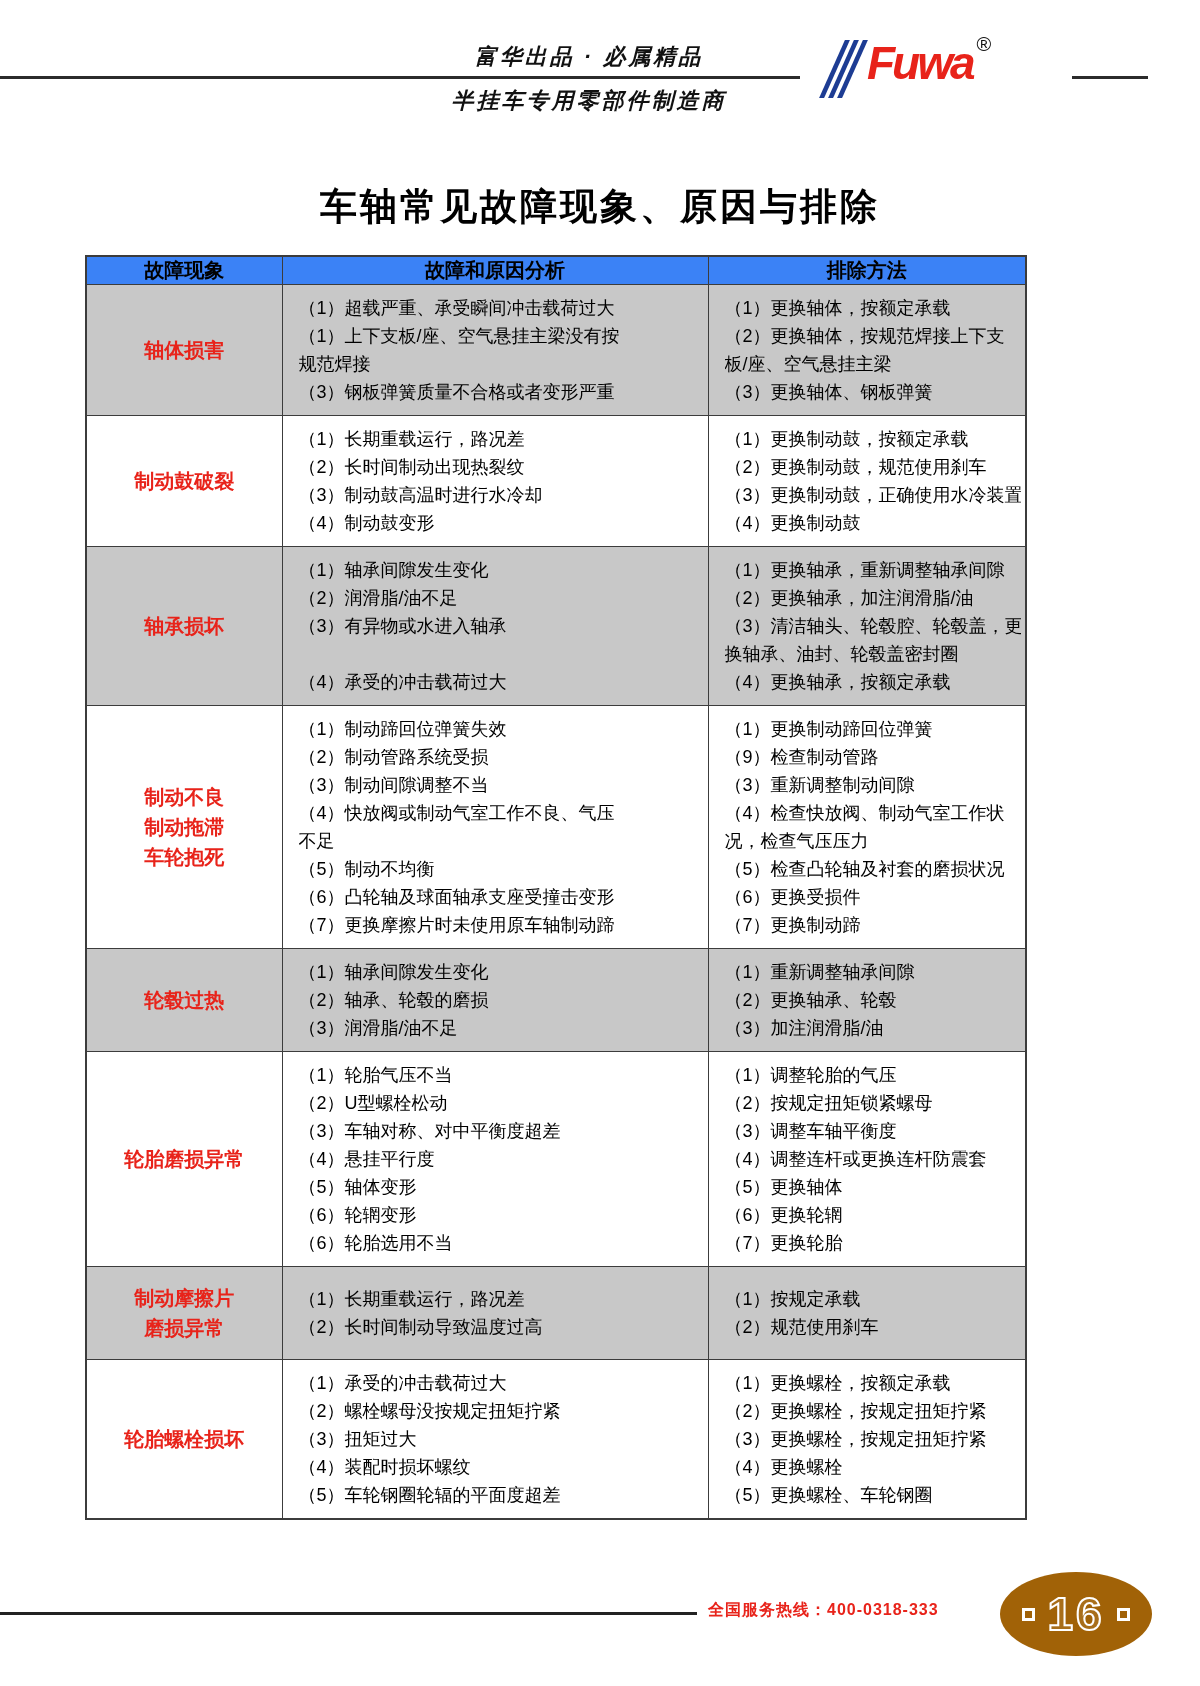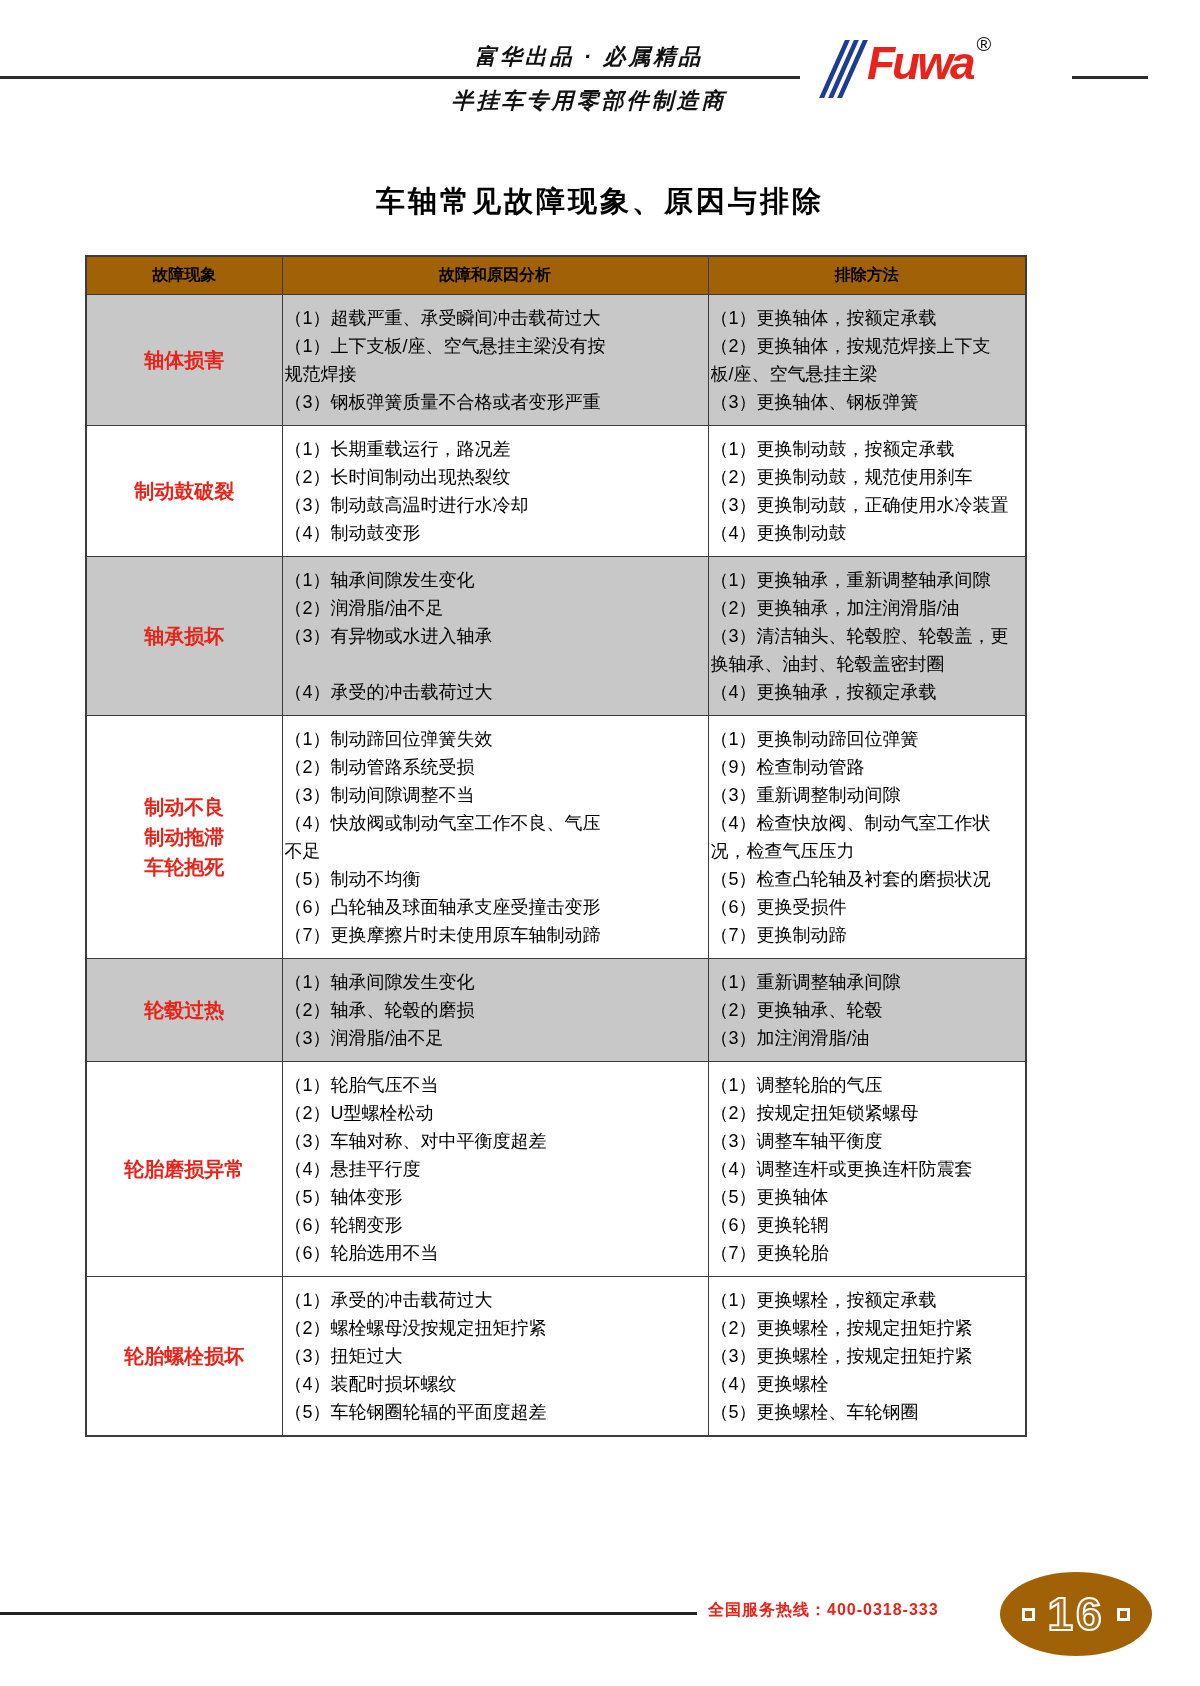--- a/index.html
+++ b/index.html
@@ -22,29 +22,29 @@
 
   .logo { position:absolute; left:832px; top:34px; height:80px; display:flex; align-items:flex-start; }
   .logo-slashes { display:flex; margin-top:6px; margin-right:8px; }
   .logo-slash { width:5px; height:58px; background:var(--logo-blue); transform:skewX(-24deg); margin-right:4px; }
   .logo-text { font-size:46px; line-height:58px; font-weight:700; font-style:italic;
                color:var(--accent-red); letter-spacing:-3px; }
   .logo-reg { font-size:20px; line-height:20px; color:#111; margin-left:4px; margin-top:0; font-style:normal; }
 
   
   .page-title { position:absolute; top:182px; left:0; width:100%; text-align:center;
-                font-size:29px; font-weight:700; letter-spacing:3px; color:#000; }
+                font-size:37px; font-weight:700; letter-spacing:3px; color:#000; }
 
   
   table.fault { position:absolute; left:85px; top:255px; width:940px;
                 border-collapse:collapse; table-layout:fixed; }
   table.fault th, table.fault td { border:1.5px solid #3c3c3c; }
   table.fault { border:2px solid #3c3c3c; }
-  th { height:38px; font-size:16px; font-weight:700; background:#a16207; text-align:center; color:#000; }
-  td { vertical-align:middle; padding:9px 4px 9px 2px; font-size:18px; line-height:28px; color:#000; }
+  th { height:24px; font-size:20px; font-weight:700; background:#3b82f6; text-align:center; color:#000; }
+  td { vertical-align:middle; padding:9px 4px 9px 16px; font-size:18px; line-height:28px; color:#000; }
   tr.row-gray td { background:var(--row-gray); }
   tr.row-white td { background:#ffffff; }
   td.phenomenon { text-align:center; padding:16px 2px; }
   td.phenomenon .ph-line { color:var(--accent-red); font-weight:700; font-size:20px; line-height:30px; }
   .text-line { white-space:nowrap; overflow:hidden; min-height:28px; }
 
   
   .footer-line { position:absolute; left:0; top:1612px; width:697px; height:3px; background:#222; }
   .hotline { position:absolute; left:708px; top:1600px; font-size:16px; font-weight:700;
              color:var(--accent-red); letter-spacing:1px; }
@@ -201,20 +201,34 @@
         <td>
           <div class="text-line">（1）调整轮胎的气压</div>
           <div class="text-line">（2）按规定扭矩锁紧螺母</div>
           <div class="text-line">（3）调整车轴平衡度</div>
           <div class="text-line">（4）调整连杆或更换连杆防震套</div>
           <div class="text-line">（5）更换轴体</div>
           <div class="text-line">（6）更换轮辋</div>
           <div class="text-line">（7）更换轮胎</div>
         </td>
       </tr>
+      <tr class="row-gray">
+        <td class="phenomenon">
+          <div class="ph-line">制动摩擦片</div>
+          <div class="ph-line">磨损异常</div>
+        </td>
+        <td>
+          <div class="text-line">（1）长期重载运行，路况差</div>
+          <div class="text-line">（2）长时间制动导致温度过高</div>
+        </td>
+        <td>
+          <div class="text-line">（1）按规定承载</div>
+          <div class="text-line">（2）规范使用刹车</div>
+        </td>
+      </tr>
       <tr class="row-white">
         <td class="phenomenon">
           <div class="ph-line">轮胎螺栓损坏</div>
         </td>
         <td>
           <div class="text-line">（1）承受的冲击载荷过大</div>
           <div class="text-line">（2）螺栓螺母没按规定扭矩拧紧</div>
           <div class="text-line">（3）扭矩过大</div>
           <div class="text-line">（4）装配时损坏螺纹</div>
           <div class="text-line">（5）车轮钢圈轮辐的平面度超差</div>

